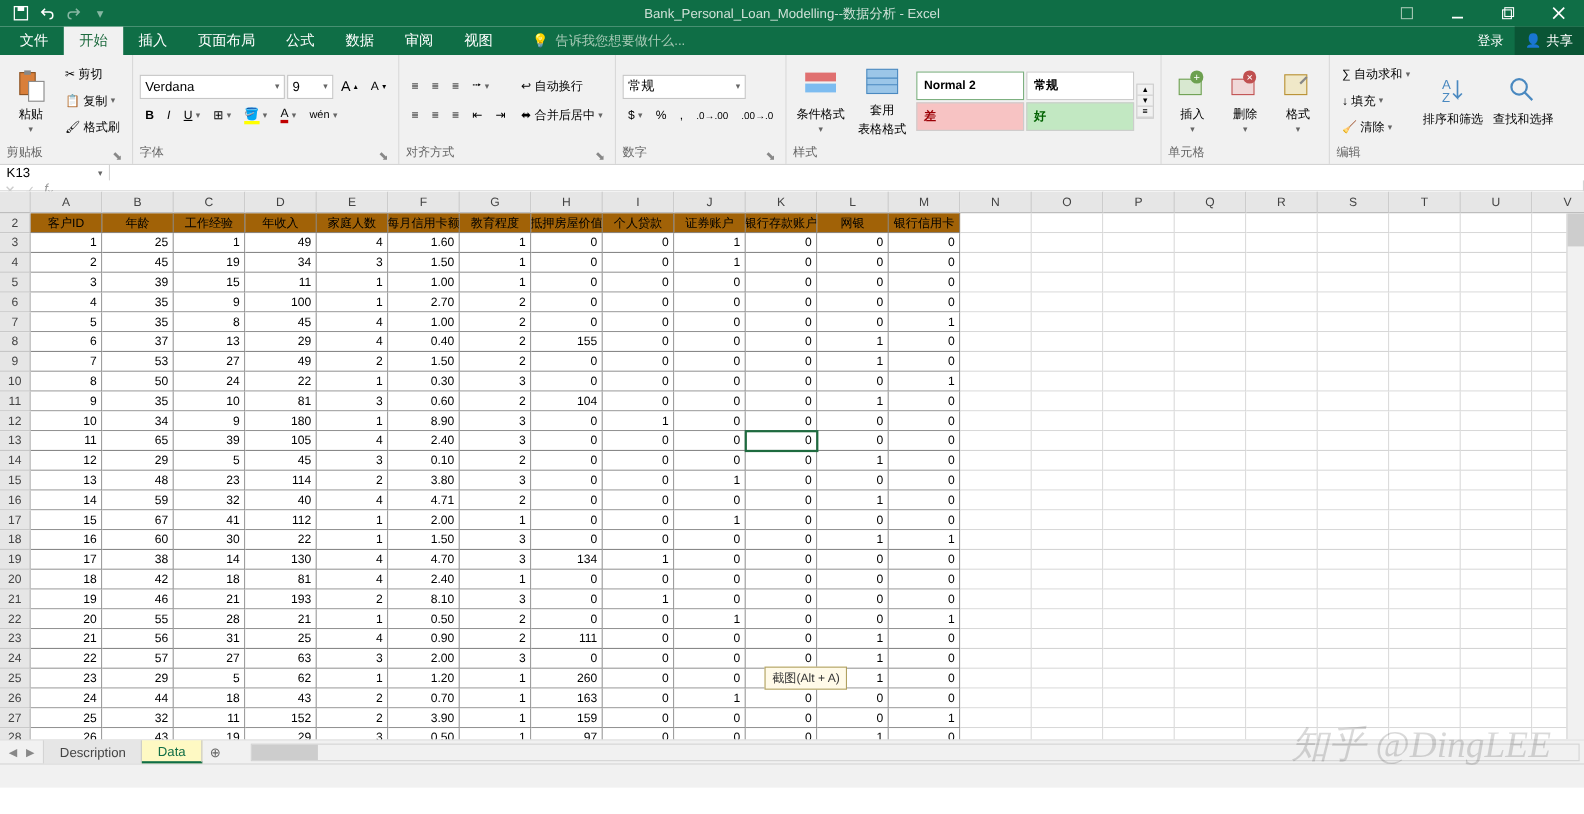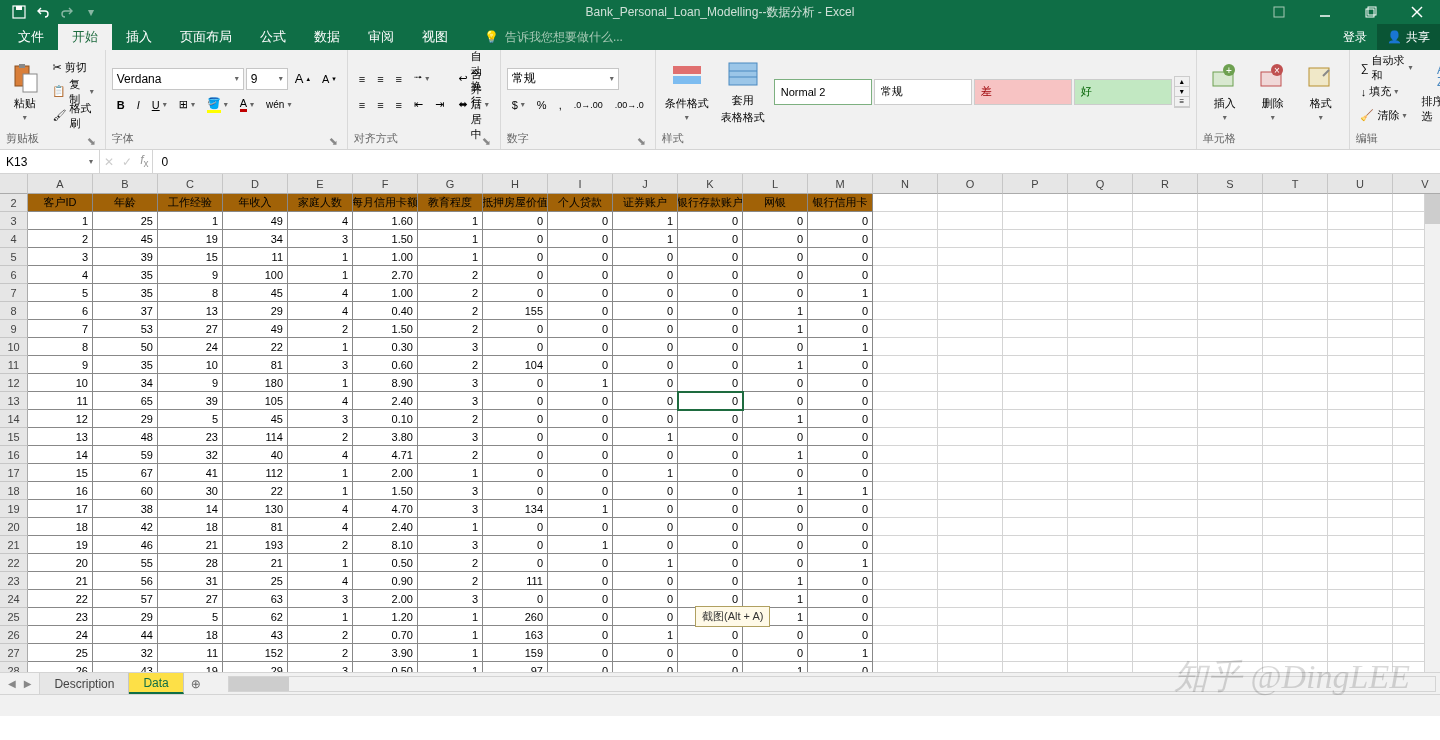--- a/index.html
+++ b/index.html
@@ -31,32 +31,32 @@
 .dialog-launcher { position: absolute; right: 0; bottom: 0; width: 12px; height: 12px; cursor: pointer; color: #888; }
 .big-btn { display: flex; flex-direction: column; align-items: center; justify-content: center; width: 44px; height: 72px; cursor: pointer; gap: 2px; font-size: 11px; }
 .big-btn .icon-l { width: 32px; height: 32px; }
 .col { display: flex; flex-direction: column; gap: 2px; }
 .row { display: flex; align-items: center; gap: 2px; }
 .btn-s { height: 22px; padding: 0 4px; display: flex; align-items: center; cursor: pointer; font-size: 11px; gap: 3px; border: 1px solid transparent; }
 .font-select { width: 132px; height: 22px; border: 1px solid #c6c6c6; background: #fff; padding: 0 4px; font-size: 12px; display: flex; align-items: center; justify-content: space-between; cursor: pointer; }
 .size-select { width: 42px; height: 22px; border: 1px solid #c6c6c6; background: #fff; padding: 0 4px; font-size: 12px; display: flex; align-items: center; justify-content: space-between; cursor: pointer; }
 .fmt-select { width: 112px; height: 22px; border: 1px solid #c6c6c6; background: #fff; padding: 0 4px; font-size: 12px; display: flex; align-items: center; justify-content: space-between; cursor: pointer; }
 .dd-arrow { font-size: 8px; color: #666; }
-.style-gallery { display: flex; flex-direction: row; gap: 2px; }
+.style-gallery { display: flex; flex-direction: column; gap: 2px; font-weight: bold; }
 .style-row { display: flex; gap: 2px; }
 .style-cell { width: 98px; height: 26px; border: 1px solid #ccc; display: flex; align-items: center; padding: 0 6px; font-size: 11px; cursor: pointer; }
 .style-cell.normal2 { background: #fff; border-color: #7db080; }
 .style-cell.cg { background: #fff; }
 .style-cell.bad { background: #f7c3c3; color: #9c0006; }
 .style-cell.good { background: #c2e8c2; color: #006100; }
 .gallery-sb { width: 16px; display: flex; flex-direction: column; border: 1px solid #ccc; }
 .gallery-sb div { flex: 1; display: flex; align-items: center; justify-content: center; font-size: 8px; cursor: pointer; border-bottom: 1px solid #ccc; }
 
 
-.fbar { height: 24px; border-bottom: 1px solid #d4d4d4; display: flex; align-items: stretch; background: #fff; }
+.fbar { height: 24px; border-bottom: 1px solid #d4d4d4; display: flex; align-items: stretch; background: #fff; flex-direction: column; }
 .name-box { width: 100px; border-right: 1px solid #d4d4d4; display: flex; align-items: center; padding: 0 6px; font-size: 12px; justify-content: space-between; }
 .fbar-btns { display: flex; align-items: center; border-right: 1px solid #d4d4d4; padding: 0 4px; gap: 8px; color: #999; }
 .fbar-btns span { cursor: pointer; }
 .fbar-input { flex: 1; display: flex; align-items: center; padding: 0 8px; }
 
 
 .grid-wrap { position: relative; height: 498px; overflow: hidden; background: #fff; }
 .grid { display: grid; grid-template-columns: 28px repeat(22, 65px); }
 .gh { background: #e6e6e6; border-right: 1px solid #c6c6c6; border-bottom: 1px solid #ababab; height: 20px; display: flex; align-items: center; justify-content: center; font-size: 11px; color: #444; cursor: pointer; }
 .gh.corner { background: #e6e6e6; }
@@ -65,21 +65,21 @@
 .cell.hdr { background: #a16207; justify-content: center; font-weight: normal; border-right: 1px solid #888; border-bottom: 1px solid #888; }
 .cell.data { justify-content: flex-end; border-right: 1px solid #888; border-bottom: 1px solid #888; background: #fff; }
 .cell.empty { background: #fff; }
 .sel-cell { outline: 2px solid #1e6b3f; outline-offset: -1px; z-index: 5; position: relative; }
 
 
 .sheet-tabs { height: 22px; border-top: 1px solid #d4d4d4; display: flex; align-items: stretch; background: #f1f1f1; }
 .st-nav { display: flex; align-items: center; padding: 0 8px; gap: 8px; color: #888; border-right: 1px solid #d4d4d4; }
 .st-nav span { cursor: pointer; font-size: 10px; }
 .stab { padding: 0 14px; display: flex; align-items: center; background: #e6e6e6; border-right: 1px solid #c6c6c6; font-size: 12px; cursor: pointer; color: #444; }
-.stab.active { background: #fde047; border-bottom: 2px solid #0f6e46; color: #0f6e46; text-align: right; }
+.stab.active { background: #fef9c3; border-bottom: 2px solid #0f6e46; color: #0f6e46; text-align: right; }
 .stab-add { width: 24px; display: flex; align-items: center; justify-content: center; cursor: pointer; color: #666; }
 .hscroll { flex: 1; display: flex; align-items: center; justify-content: flex-end; padding-right: 4px; }
 .scrollbar-track { flex: 1; height: 16px; background: #f1f1f1; border: 1px solid #d4d4d4; margin-left: 20px; position: relative; }
 .scrollbar-thumb { position: absolute; left: 0; top: 0; height: 100%; width: 60px; background: #cdcdcd; }
 
 
 .status-bar { height: 22px; background: #f1f1f1; border-top: 1px solid #d4d4d4; }
 
 
 .tooltip { position: absolute; background: #fffae8; border: 1px solid #b0a060; padding: 2px 6px; font-size: 11px; color: #333; z-index: 100; }

